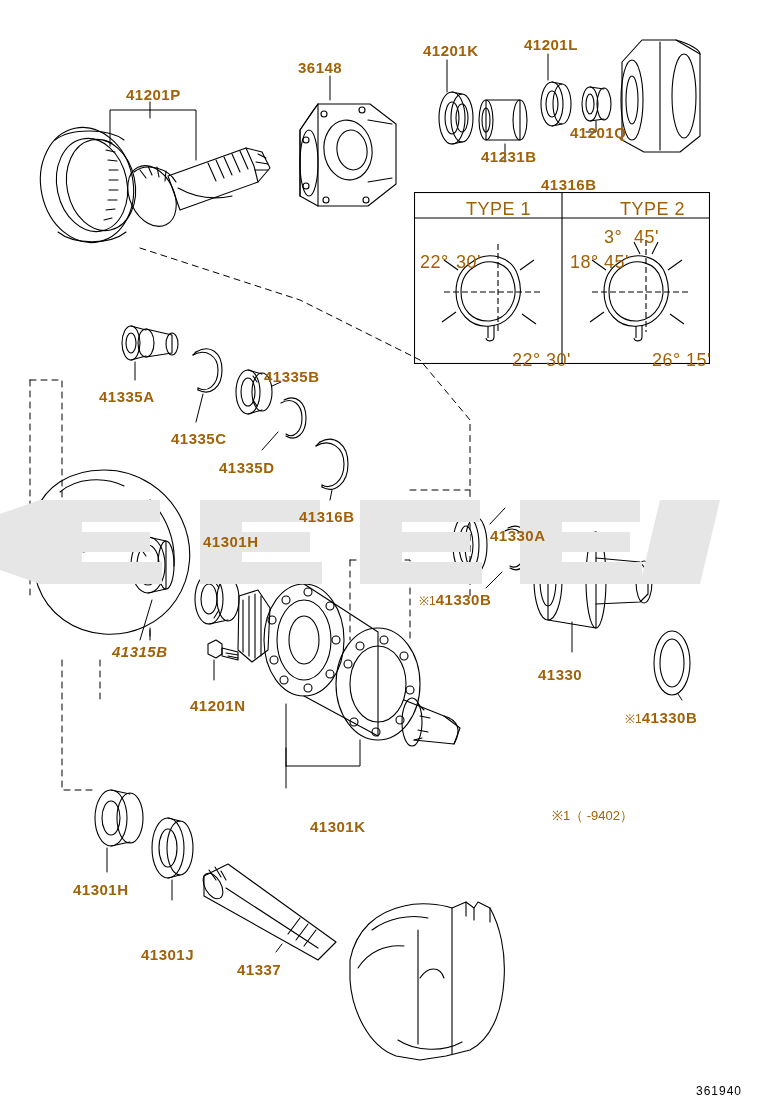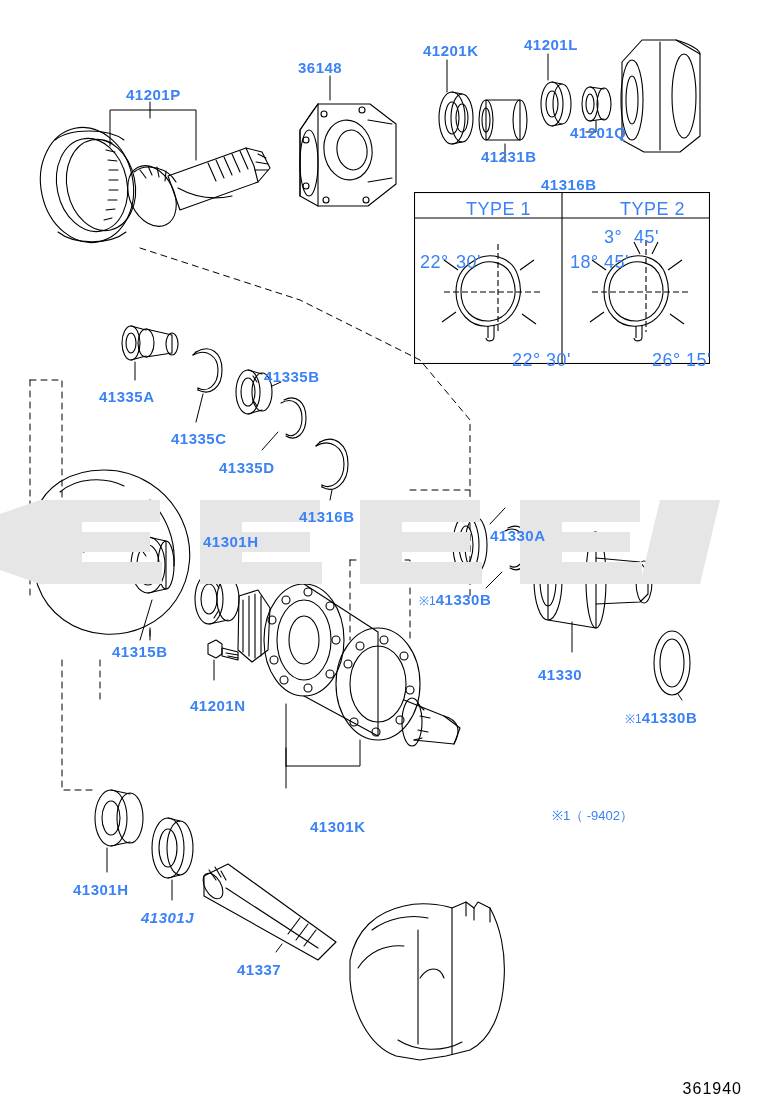--- a/index.html
+++ b/index.html
@@ -15,21 +15,21 @@
     width: 760px;
     height: 1112px;
     background: #ffffff;
     overflow: hidden;
   }
   .lbl {
     position: absolute;
     font-family: "Liberation Sans", sans-serif;
     font-size: 15px;
     font-weight: bold;
-    color: #3b82f6;
+    color: #a16207;
     white-space: nowrap;
     letter-spacing: 0.5px;
   }
   .lbl.small {
     font-size: 12px;
     font-weight: normal;
     letter-spacing: 0;
   }
   .lbl.tbl {
     font-size: 18px;
@@ -45,21 +45,21 @@
     left: 0;
     top: 470px;
     width: 760px;
     height: 140px;
     pointer-events: none;
   }
   .footer-code {
     position: absolute;
     right: 18px;
     bottom: 14px;
-    font-size: 16px;
+    font-size: 12px;
     font-family: "Liberation Sans", sans-serif;
     color: #000;
     letter-spacing: 1px;
     text-align: right;
   }
 </style>
 </head>
 <body>
 
 <div id="page">
@@ -406,26 +406,26 @@
   <div class="lbl" style="left:570px; top:124px;">41201Q</div>
   <div class="lbl" style="left:481px; top:148px;">41231B</div>
 
   <div class="lbl" style="left:99px;  top:388px;">41335A</div>
   <div class="lbl" style="left:171px; top:430px;">41335C</div>
   <div class="lbl" style="left:264px; top:368px;">41335B</div>
   <div class="lbl" style="left:219px; top:459px;">41335D</div>
   <div class="lbl" style="left:299px; top:508px;">41316B</div>
   <div class="lbl" style="left:490px; top:487px;margin-top:40px;">41330A</div>
   <div class="lbl" style="left:203px; top:533px;">41301H</div>
-  <div class="lbl" style="left:112px; top:643px;">41315B</div>
+  <div class="lbl" style="left:112px; top:643px;font-style:italic;">41315B</div>
   <div class="lbl" style="left:190px; top:697px;">41201N</div>
   <div class="lbl" style="left:310px; top:818px;">41301K</div>
   <div class="lbl" style="left:538px; top:666px;">41330</div>
   <div class="lbl" style="left:73px;  top:881px;">41301H</div>
-  <div class="lbl" style="left:141px; top:909px;font-style:italic;">41301J</div>
+  <div class="lbl" style="left:141px; top:946px;">41301J</div>
   <div class="lbl" style="left:237px; top:961px;">41337</div>
 
   <div style="position:absolute; left:419px; top:591px; display:flex; align-items:baseline;">
     <span class="lbl small" style="position:static;">※1</span>
     <span class="lbl" style="position:static;">41330B</span>
   </div>
   <div style="position:absolute; left:625px; top:709px; display:flex; align-items:baseline;">
     <span class="lbl small" style="position:static;">※1</span>
     <span class="lbl" style="position:static;">41330B</span>
   </div>

